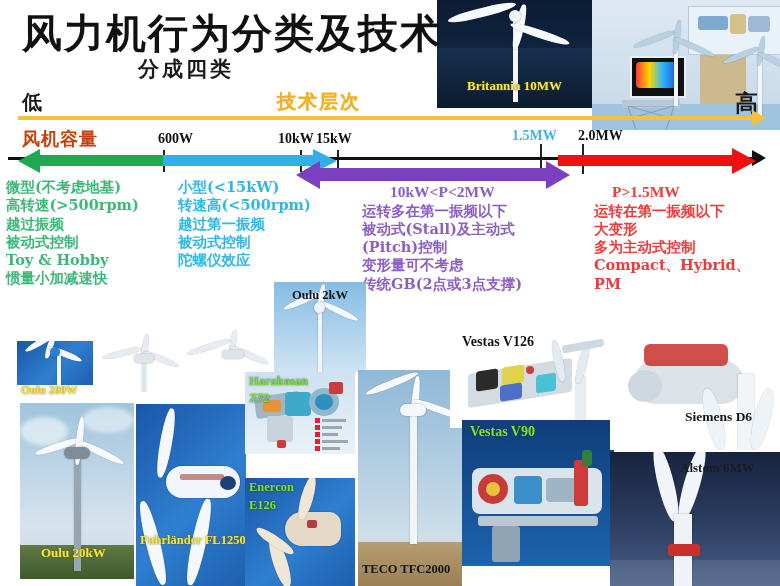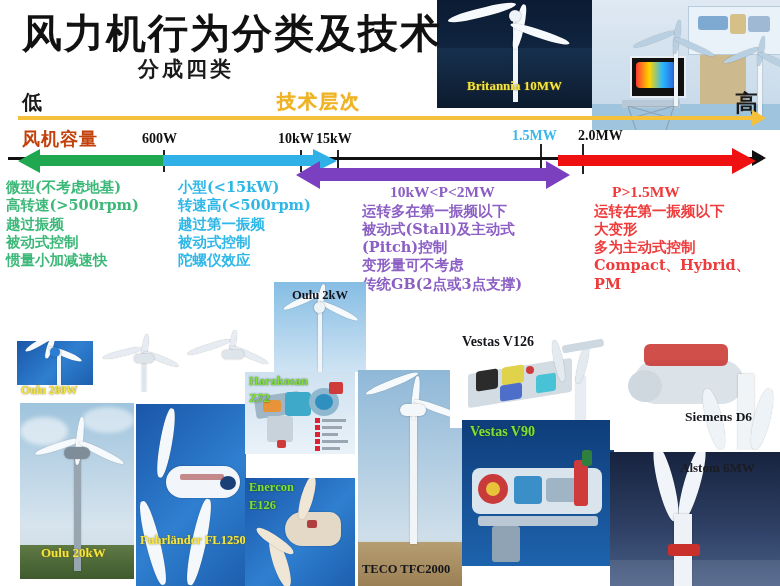--- a/index.html
+++ b/index.html
@@ -148,21 +148,21 @@
   <div id="subtitle">分成四类</div>
 
   <div id="low-label">低</div>
   <div id="tech-label">技术层次</div>
   <div id="high-label">高</div>
   <div id="yellow-line"></div>
   <div id="yellow-head"></div>
 
   <div id="cap-label">风机容量</div>
 
-  <div class="ticklabel" style="left:142px;top:131px;text-align:right;">600W</div>
+  <div class="ticklabel" style="left:158px;top:131px;text-align:right;">600W</div>
   <div class="ticklabel" style="left:278px;top:131px;">10kW</div>
   <div class="ticklabel" style="left:316px;top:131px;">15kW</div>
   <div class="ticklabel lightblue" style="left:512px;top:128px;">1.5MW</div>
   <div class="ticklabel" style="left:578px;top:128px;">2.0MW</div>
 
   <div class="tick" style="left:163px;"></div>
   <div class="tick" style="left:300px;"></div>
   <div class="tick" style="left:337px;"></div>
   <div class="tick" style="left:540px;top:144px;height:30px;"></div>
   <div class="tick" style="left:582px;top:144px;height:30px;"></div>
@@ -181,20 +181,21 @@
   <div class="ah-right" style="left:546px;top:161px;border-left:24px solid #7b40bf;border-top-width:14px;border-bottom-width:14px;"></div>
 
   <div class="arrow-bar" style="left:558px;top:155px;width:176px;background:#ef1111;"></div>
   <div class="ah-right" style="left:732px;top:148px;border-left:24px solid #ef1111;border-top-width:13px;border-bottom-width:13px;"></div>
 
   <div class="cat" id="cat1">
     <span class="ln">微型(不考虑地基)</span>
     <span class="ln">高转速(&gt;500rpm)</span>
     <span class="ln">越过振频</span>
     <span class="ln">被动式控制</span>
+    <span class="ln">Toy &amp; Hobby</span>
     <span class="ln">惯量小加减速快</span>
   </div>
 
   <div class="cat" id="cat2">
     <span class="ln">小型(&lt;15kW)</span>
     <span class="ln">转速高(&lt;500rpm)</span>
     <span class="ln">越过第一振频</span>
     <span class="ln">被动式控制</span>
     <span class="ln">陀螺仪效应</span>
   </div>

